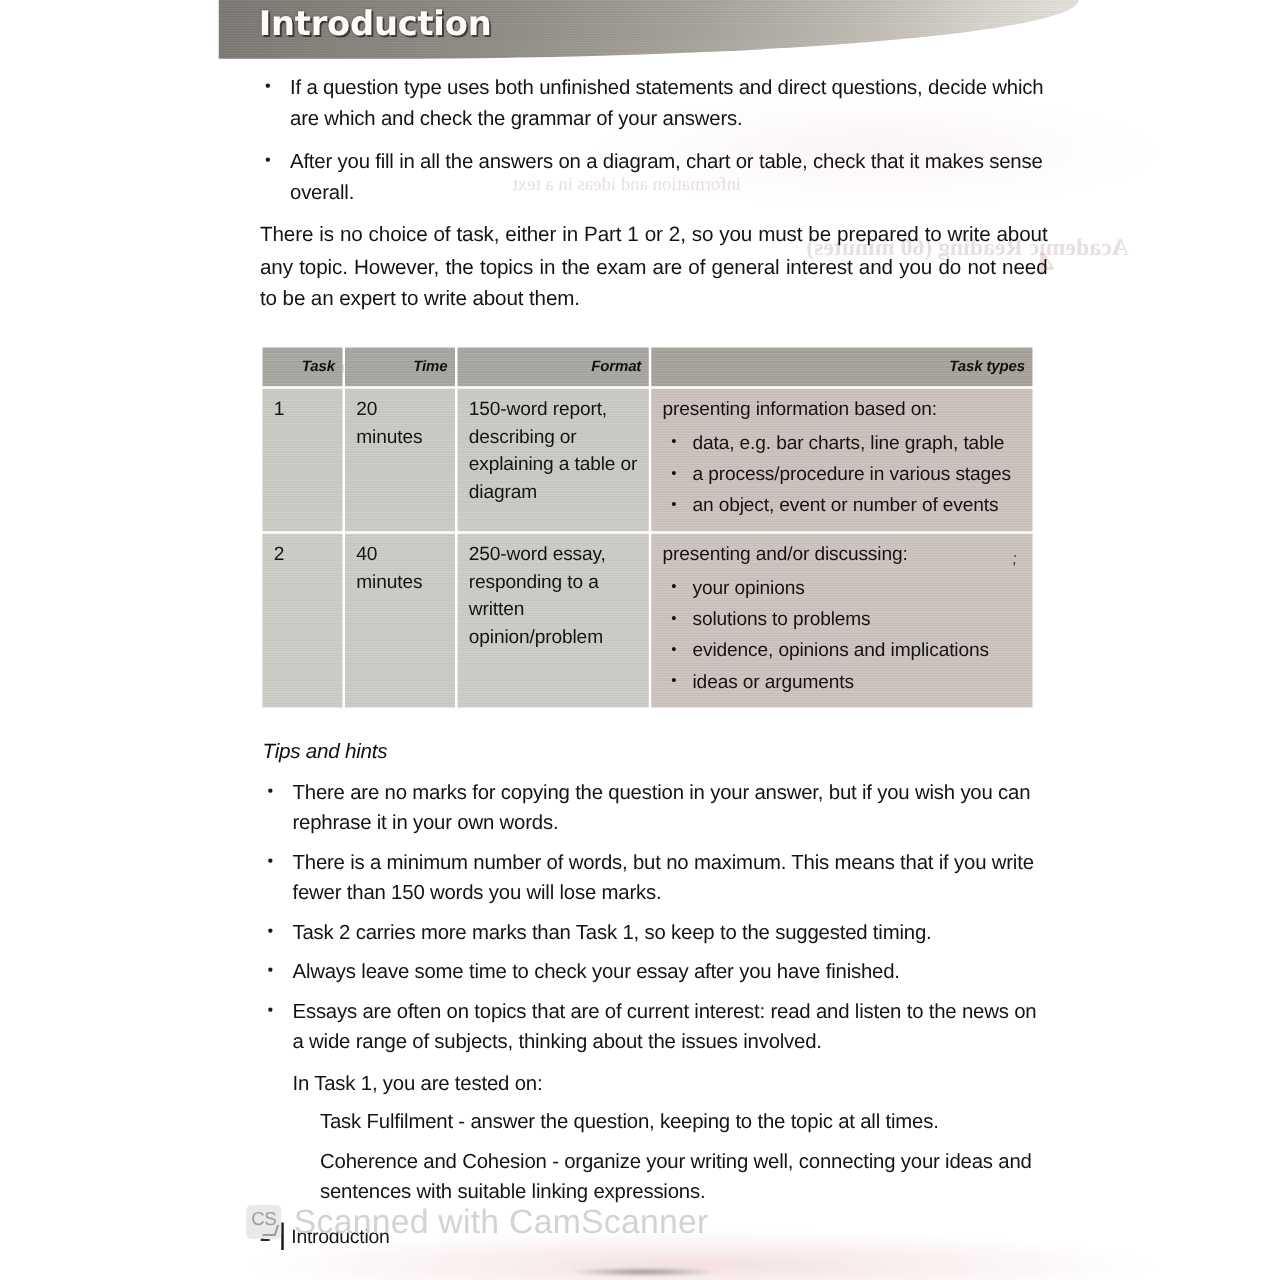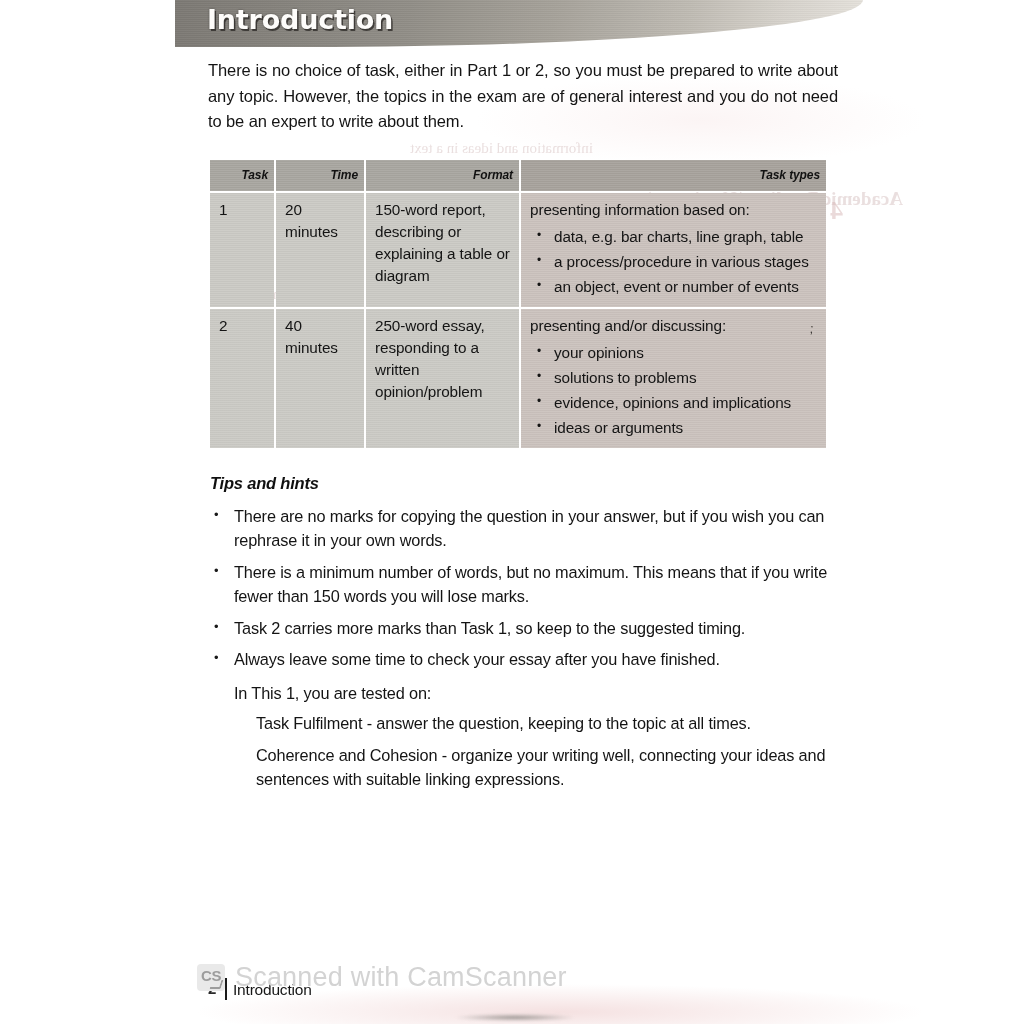--- a/index.html
+++ b/index.html
@@ -184,21 +184,21 @@
   #scan-artifact {
     position: absolute;
     right: 12px; top: 9px;
     font-size: 13px; color: #3a3733;
     transform: rotate(6deg);
   }
 
   
   #tips-head {
     font-size: 16.5px;
-    font-weight: 700;
+    font-weight: 400;
     font-style: italic;
     letter-spacing: -0.2px;
     margin: 24px 0 11px 4px;
     color: #101010;
   }
   #tips-list li { margin-bottom: 7px; padding-left: 28px; }
   #tips-list li::before { left: 8px; }
 
   .sub-line {
     font-size: 16.3px;
@@ -246,21 +246,21 @@
     border-radius: 4px;
     background: #e9e9e9;
     position: relative;
     display: flex;
     align-items: center;
     justify-content: center;
   }
   #cs-logo-text {
     font-family: "Liberation Sans", sans-serif;
     font-size: 15px;
-    font-weight: 700;
+    font-weight: 400;
     color: #9d9d9d;
     letter-spacing: -0.5px;
     line-height: 1;
     margin-top: -4px;
   }
   #cs-logo-corner {
     position: absolute;
     right: 3px; bottom: 2px;
     width: 9px; height: 7px;
     border-bottom: 2px solid #9d9d9d;
@@ -301,20 +301,22 @@
   <div class="ghost" id="ghost-4">recognise the main points</div>
   <div class="ghost" id="ghost-5">4</div>
 
   <div id="head-band">
     <div id="head-title">Introduction</div>
   </div>
 
   <div id="content">
 
     <ul class="blist">
+      <li>If a question type uses both unfinished statements and direct questions, decide which are which and check the grammar of your answers.</li>
+      <li>After you fill in all the answers on a diagram, chart or table, check that it makes sense overall.</li>
     </ul>
 
 
     <p class="para">There is no choice of task, either in Part 1 or 2, so you must be prepared to write about any topic. However, the topics in the exam are of general interest and you do not need to be an expert to write about them.</p>
 
     <table id="tasks-table">
       <colgroup>
         <col class="col-task">
           <col class="col-time">
           <col class="col-fmt">
@@ -360,23 +362,24 @@
       </tbody>
     </table>
 
     <div id="tips-head">Tips and hints</div>
 
     <ul class="blist" id="tips-list">
       <li>There are no marks for copying the question in your answer, but if you wish you can rephrase it in your own words.</li>
       <li>There is a minimum number of words, but no maximum. This means that if you write fewer than 150 words you will lose marks.</li>
       <li>Task 2 carries more marks than Task 1, so keep to the suggested timing.</li>
       <li>Always leave some time to check your essay after you have finished.</li>
+      <li>Essays are often on topics that are of current interest: read and listen to the news on a wide range of subjects, thinking about the issues involved.</li>
     </ul>
 
-    <div class="sub-line" id="in-task-line">In This 1, you are tested on:</div>
+    <div class="sub-line" id="in-task-line">In Task 1, you are tested on:</div>
     <div class="sub-line criterion">Task Fulfilment - answer the question, keeping to the topic at all times.</div>
     <div class="sub-line criterion">Coherence and Cohesion - organize your writing well, connecting your ideas and sentences with suitable linking expressions.</div>
 
   </div>
 
   <div id="page-number">2</div>
   <div id="footer-rule"></div>
   <div id="footer-label">Introduction</div>
 
   <div id="watermark">

